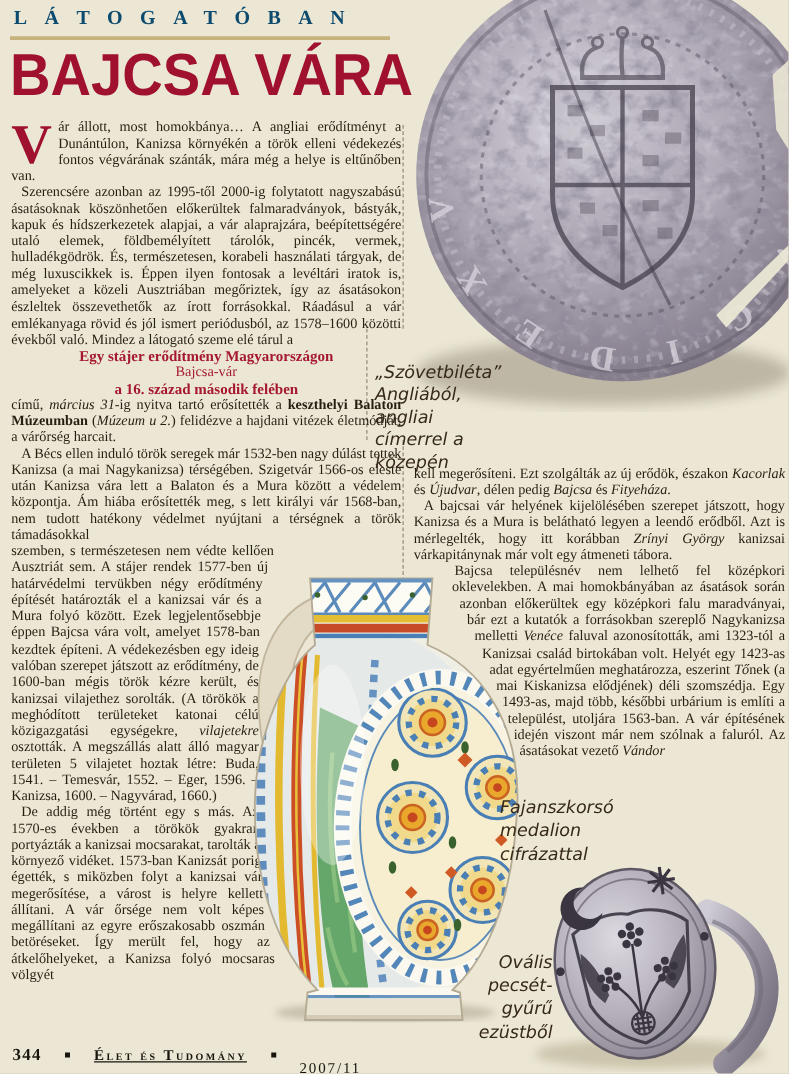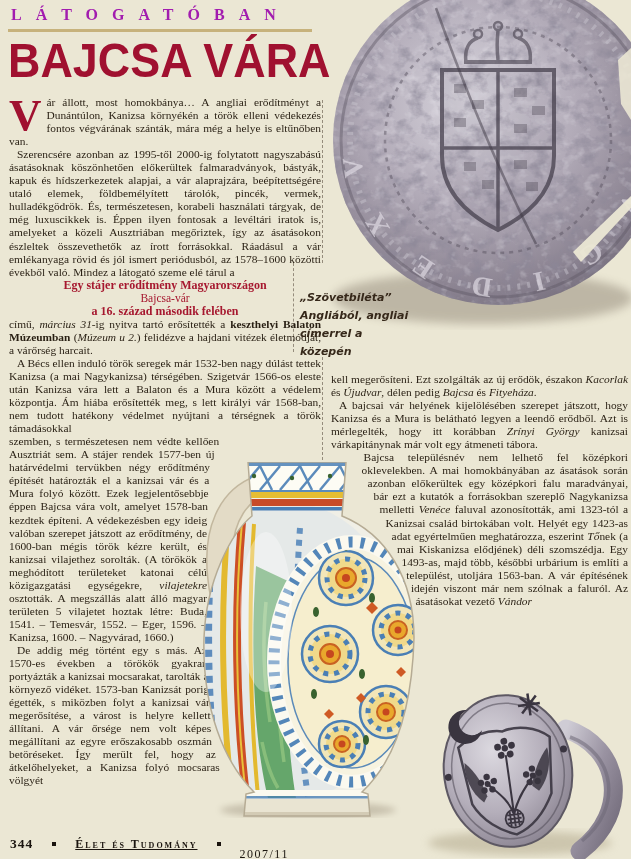--- a/index.html
+++ b/index.html
@@ -5,21 +5,21 @@
   html,body{margin:0;padding:0;background:#cfc9b8;}
   .page{
     position:relative;width:631px;height:859px;overflow:hidden;
     background:#ebe7d4;
     font-family:"Liberation Serif",serif;color:#271e12;
   }
   
   .kicker{
     position:absolute;left:11px;top:6px;
     font-family:"Liberation Serif",serif;font-weight:bold;
-    font-size:16px;letter-spacing:14px;color:#a21caf;white-space:nowrap;
+    font-size:16px;letter-spacing:14px;color:#0c4a6e;white-space:nowrap;
   }
   .kicker-rule{position:absolute;left:8px;top:29px;width:304px;height:3px;background:#c7b27c;}
   .title{
     position:absolute;left:8px;top:34px;margin:0;
     font-family:"Liberation Sans",sans-serif;font-weight:bold;
     font-size:44px;letter-spacing:0px;color:#a01130;white-space:nowrap;
     transform:scale(1.02,1.08);transform-origin:left top;
   }
   
   .col{position:absolute;font-size:11.4px;line-height:13.05px;text-align:justify;
@@ -54,21 +54,21 @@
   .d2{left:293px;top:263px;height:89px;}
   .d3{left:322px;top:352px;height:118px;}
   
   .photo{position:absolute;}
   .photo-coin{left:318px;top:0;width:313px;height:330px;z-index:0;}
   .photo-jug{left:196px;top:462px;width:224px;height:356px;z-index:3;}
   .photo-ring{left:420px;top:685px;width:211px;height:174px;z-index:2;}
   
   .caption{
     position:absolute;font-family:"DejaVu Sans",sans-serif;
-    font-weight:bold;font-style:italic;font-size:11px;color:#36281a;z-index:5;
+    font-weight:normal;font-style:italic;font-size:14px;color:#36281a;z-index:5;
   }
   .caption span{display:block;}
   .caption-coin{left:300px;top:289px;width:110px;line-height:18px;}
   .caption-jug{left:400px;top:637px;width:80px;line-height:19px;}
   .caption-ring{left:356px;top:761px;width:86px;line-height:18.5px;text-align:right;}
   
   .footer{
     position:absolute;left:0;top:832px;width:305px;height:24px;z-index:6;
     background:#ebe7d4;display:flex;align-items:center;gap:19px;padding-left:10px;
     color:#1a140e;
@@ -286,20 +286,25 @@
         <rect x="30" y="328" width="166" height="6" fill="#fbf9ef"></rect>
         <rect x="30" y="334" width="166" height="2.5" fill="#4a7fb5" opacity="0.8"></rect>
         <rect x="30" y="337" width="166" height="19" fill="#e9e4d2"></rect>
         <rect x="30" y="350" width="166" height="6" fill="#c9c0a8" opacity="0.7"></rect>
         <ellipse cx="70" cy="150" rx="26" ry="80" fill="#ffffff" opacity="0.35"></ellipse>
       </g>
       <path d="M52,0 L150,0 L146,54 C190,72 218,116 218,176 C216,248 198,300 166,330 L172,332 L174,354 L48,354 L50,332 L58,330 C28,300 6,246 8,176 C10,118 36,70 56,54 Z" fill="none" stroke="#b5ab94" stroke-width="1.5"></path>
     </svg>
   </div>
 
+  <div class="caption caption-jug">
+    <span>Fajanszkorsó</span>
+    <span>medalion</span>
+    <span>cifrázattal</span>
+  </div>
 
   <div class="photo photo-ring">
     <svg width="211" height="174" viewBox="0 0 211 174" xmlns="http://www.w3.org/2000/svg">
       <defs>
         <radialGradient id="silvG" cx="40%" cy="35%" r="75%">
           <stop offset="0%" stop-color="#dcd9e0"></stop>
           <stop offset="55%" stop-color="#b4aeba"></stop>
           <stop offset="100%" stop-color="#827b89"></stop>
         </radialGradient>
         <linearGradient id="hoopG" x1="0" y1="0" x2="1" y2="1">
@@ -356,20 +361,26 @@
             <circle cx="88" cy="134" r="9"></circle>
             <path d="M81,130 h14 M81,134 h14 M81,138 h14 M84,127 v14 M88,126 v16 M92,127 v14"></path>
           </g>
           <circle cx="28" cy="84" r="3.5" stroke="none"></circle>
           <circle cx="146" cy="72" r="3.5" stroke="none"></circle>
         </g>
       </g>
     </svg>
   </div>
 
+  <div class="caption caption-ring">
+    <span>Ovális</span>
+    <span>pecsét-</span>
+    <span>gyűrű</span>
+    <span>ezüstből</span>
+  </div>
 
   <div class="footer">
     <span class="pageno">344</span>
     <span class="sq"></span>
     <span class="mag">Élet és Tudomány</span>
     <span class="sq"></span>
     <span class="issue">2007/11</span>
   </div>
 
 </div>

